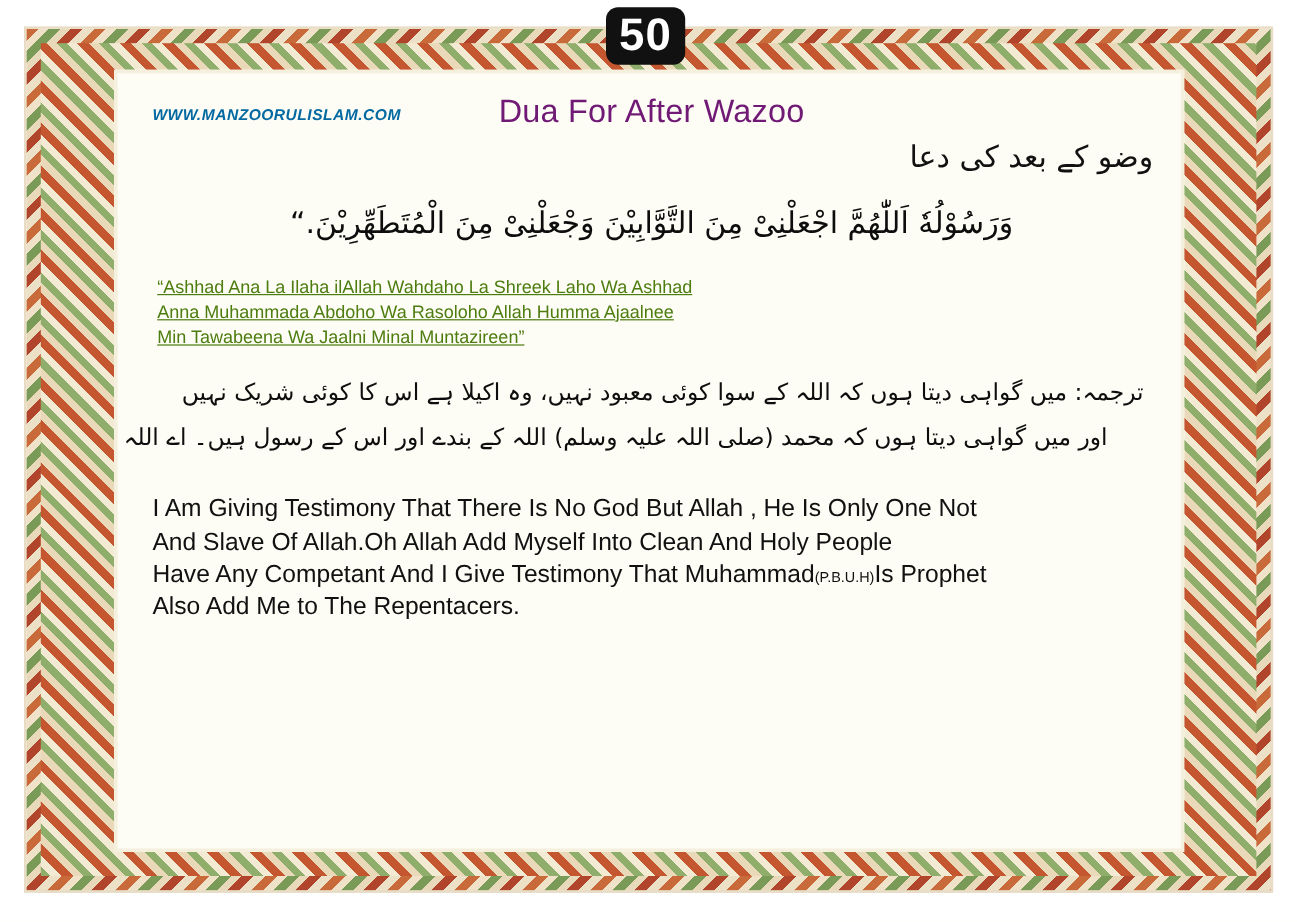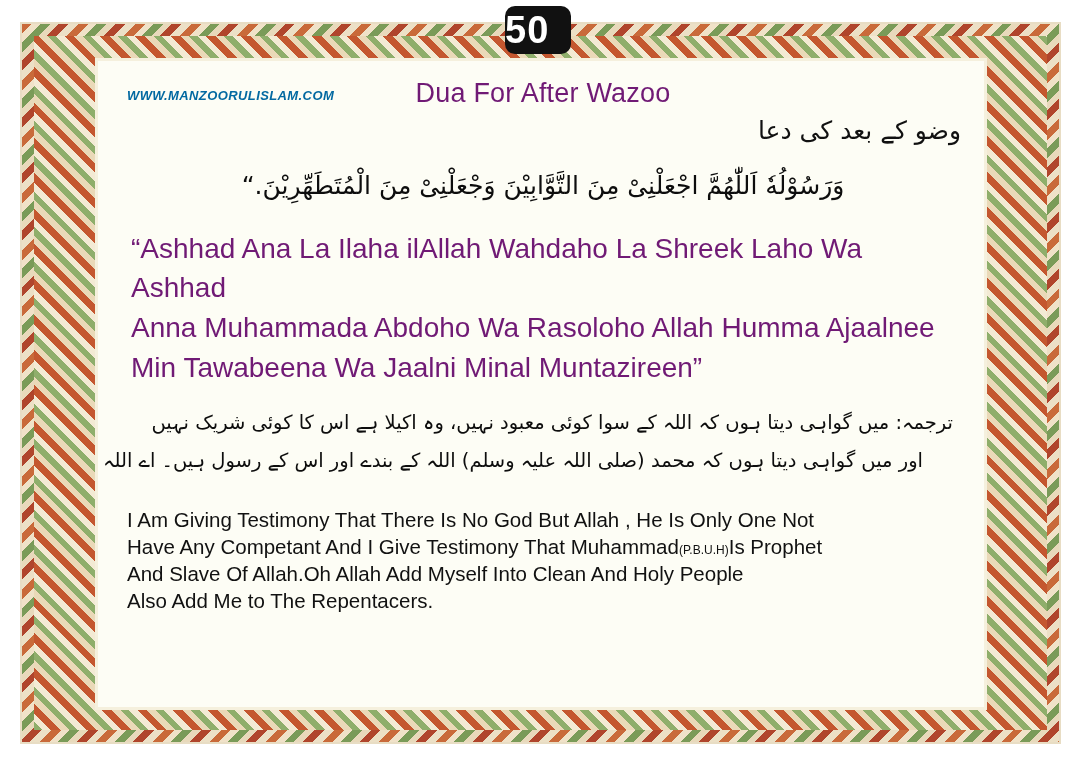--- a/index.html
+++ b/index.html
@@ -20,20 +20,21 @@
     position: absolute;
     top: 6px;
     left: 505px;
     width: 66px;
     height: 48px;
     background: #111111;
     border-radius: 10px;
     color: #ffffff;
     font-size: 38px;
     font-weight: bold;
+    text-align: center;
     line-height: 48px;
     letter-spacing: 1px;
     z-index: 40;
     font-family: "Liberation Sans", sans-serif;
   }
 
   
   #frame {
     position: absolute;
     left: 20px;
@@ -141,24 +142,25 @@
     line-height: 1.78;
     color: #0d0d0d;
     letter-spacing: 0.5px;
     padding: 0 4px;
   }
   .arabic-line { white-space: nowrap; }
 
   
   .translit {
     margin-top: 20px;
-    font-size: 28px;
+    font-size: 15px;
     line-height: 1.42;
-    color: #701a75;
+    color: #4d7c0f;
     padding-left: 6px;
+    text-decoration: underline;
   }
 
   
   .urdu-block {
     margin-top: 16px;
     direction: rtl;
     text-align: right;
     font-family: "DejaVu Sans", sans-serif;
     font-size: 19.5px;
     line-height: 1.95;
@@ -210,21 +212,21 @@
       <div>Min Tawabeena Wa Jaalni Minal Muntazireen”</div>
     </div>
 
     <div class="urdu-block">
       <div class="urdu-line">ترجمہ: میں گواہی دیتا ہوں کہ اللہ کے سوا کوئی معبود نہیں، وہ اکیلا ہے اس کا کوئی شریک نہیں</div>
       <div class="urdu-line indent1">اور میں گواہی دیتا ہوں کہ محمد (صلی اللہ علیہ وسلم) اللہ کے بندے اور اس کے رسول ہیں۔ اے اللہ</div>
     </div>
 
     <div class="english-block">
       <div>I Am Giving Testimony That There Is No God But Allah , He Is Only One Not</div>
+      <div>And Slave Of Allah.Oh Allah Add Myself Into Clean And Holy People</div>
       <div>
         <span>Have Any Competant And I Give Testimony That Muhammad</span><span class="pbuh">(P.B.U.H)</span><span>Is Prophet</span>
       </div>
-      <div>And Slave Of Allah.Oh Allah Add Myself Into Clean And Holy People</div>
       <div>Also Add Me to The Repentacers.</div>
     </div>
 
   </div>
 </div>
 
 </body></html>

